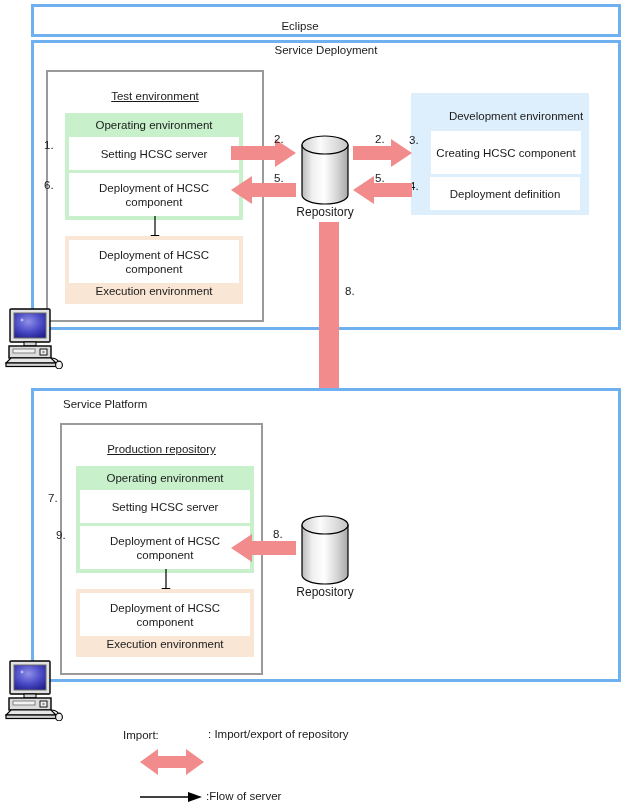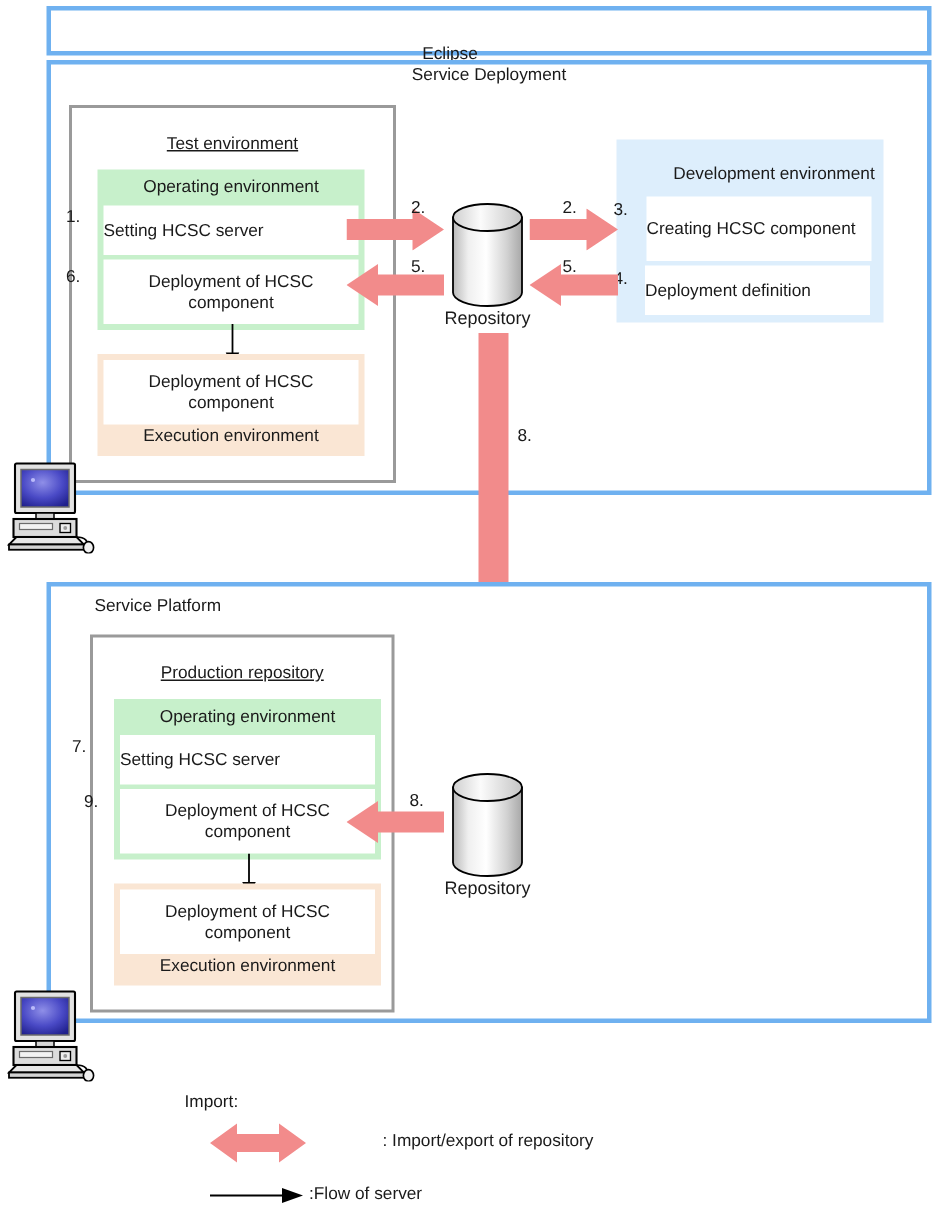--- a/index.html
+++ b/index.html
@@ -58,21 +58,21 @@
     font-size: 11.5px;
     white-space: nowrap;
   }
 
   
   .wbox {
     position: absolute;
     background: #ffffff;
     display: flex;
     align-items: center;
-    justify-content: flex-start;
+    justify-content: center;
     text-align: center;
     font-size: 11.5px;
     line-height: 14px;
     box-sizing: border-box;
   }
 
   
   .stepnum {
     position: absolute;
     font-size: 11.5px;
@@ -108,21 +108,21 @@
   .legend-text {
     position: absolute;
     font-size: 11.5px;
     white-space: nowrap;
   }
 </style>
 </head>
 <body>
 
 <div class="abs blue-frame" style="left:31px; top:4px; width:590px; height:33px;"></div>
-<div class="frame-title" style="left:31px; top:30px; width:538px; text-align:center;">Eclipse</div>
+<div class="frame-title" style="left:31px; top:20px; width:538px; text-align:center;">Eclipse</div>
 
 <div class="abs blue-frame" style="left:31px; top:40px; width:590px; height:290px;"></div>
 <div class="frame-title" style="left:31px; top:44px; width:590px; text-align:center;">Service Deployment</div>
 
 <div class="abs gray-frame" style="left:46px; top:70px; width:218px; height:252px;"></div>
 <div class="env-title" style="left:46px; top:90px; width:218px;">Test environment</div>
 
 <div class="abs green-band" style="left:65px; top:113px; width:178px; height:107px;"></div>
 <div class="band-label" style="left:65px; top:119px; width:178px;">Operating environment</div>
 
@@ -315,19 +315,19 @@
     <path d="M47,51 C53,51 55,54 54,57" fill="none" stroke="#000" stroke-width="1.1"></path>
     <ellipse cx="55" cy="58" rx="3.4" ry="3.9" fill="#f0f0f0" stroke="#000" stroke-width="1.1"></ellipse>
   </svg>
 </div>
 
 <div class="legend-label" style="left:123px; top:729px;">Import:</div>
 
 <svg class="arrow-pink" style="left:140px; top:748px;" width="64" height="28" viewBox="0 0 64 28">
   <polygon points="0,14 18,1 18,8 46,8 46,1 64,14 46,27 46,20 18,20 18,27" fill="#f28b8b"></polygon>
 </svg>
-<div class="legend-text" style="left:208px; top:755px;margin-left:47px;">: Import/export of repository</div>
+<div class="legend-text" style="left:208px; top:728px;">: Import/export of repository</div>
 
 <svg class="flow-arrow" style="left:140px; top:790px;" width="64" height="14" viewBox="0 0 64 14">
   <line x1="0" y1="7" x2="50" y2="7" stroke="#000" stroke-width="1.3"></line>
   <polygon points="48,2 48,12 62,7" fill="#000"></polygon>
 </svg>
 <div class="legend-text" style="left:206px; top:790px;">:Flow of server</div>
 
 </body></html>

